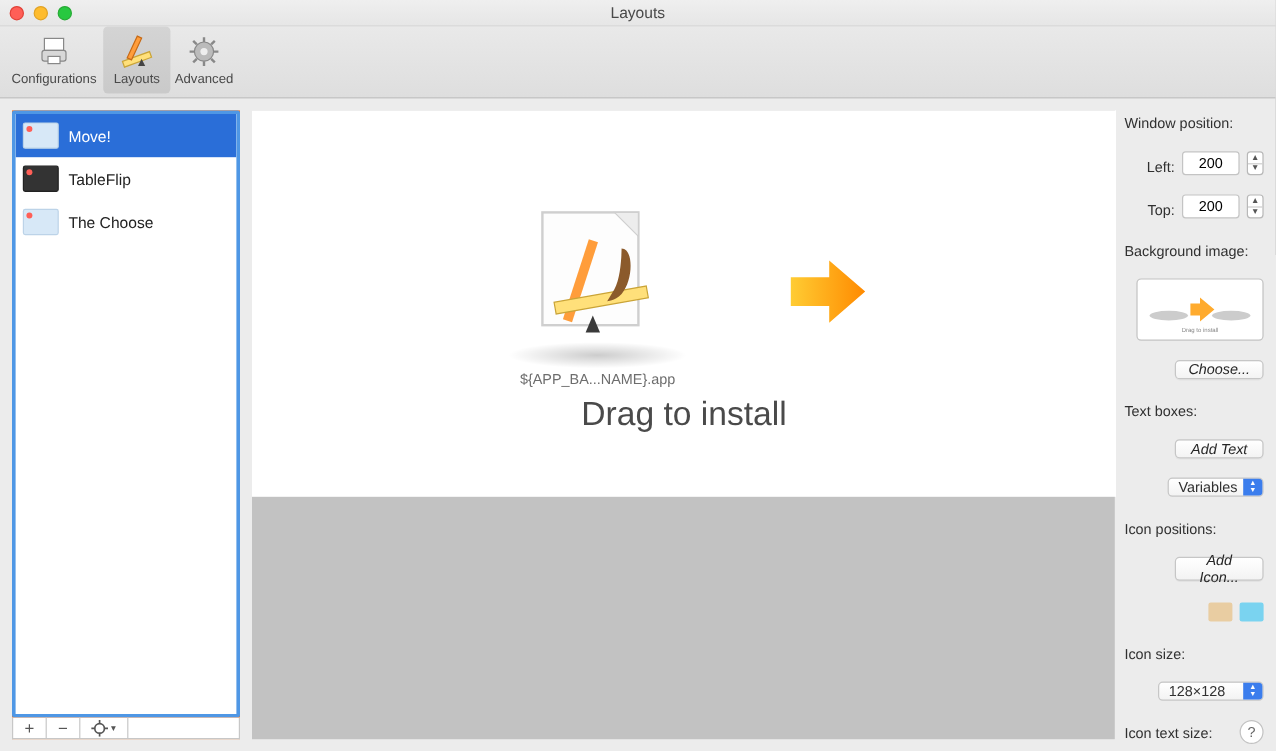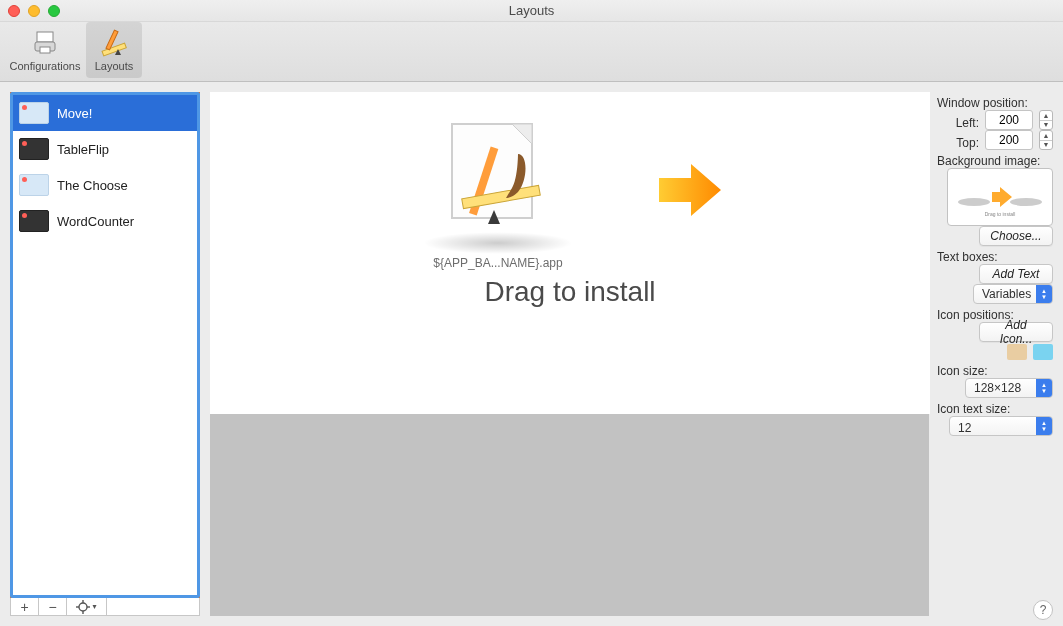--- a/index.html
+++ b/index.html
@@ -71,32 +71,32 @@
     height: 18px; border: 1px solid #c7c7c7; border-top:none;
     display: flex; background:#fff;
   }
   .sb-btn { width: 28px; border-right:1px solid #c7c7c7; display:flex; align-items:center; justify-content:center; font-size:14px; color:#555; }
   .sb-btn.gear { width: 40px; }
   .sb-btn:last-child { border-right:none; flex:1; }
   
   .canvas-wrap { flex:1; margin:10px; margin-right:4px; background:#c2c2c2; position:relative; }
   .canvas {
     position:absolute; left:0; top:0; width:720px; height:322px; background:#fff;
-    display:flex; flex-direction:column; align-items:center; justify-content:flex-start;
+    display:flex; flex-direction:column; align-items:center; justify-content:center;
   }
   .row { display:flex; align-items:center; justify-content:center; gap:70px; margin-top:18px; }
   .item { display:flex; flex-direction:column; align-items:center; width:170px; }
   .shadow { width:150px; height:22px; background:radial-gradient(ellipse at center, rgba(0,0,0,.2), transparent 70%); margin-top:-6px; }
   .caption { font-size:12px; color:#6d6d6d; font-style:normal; margin-top:2px; }
   .caption.italic { font-style:italic; }
   .big-text { font-size:28px; color:#4a4a4a; margin-top:6px; }
   
   .inspector {
     width: 130px; padding: 10px 10px 10px 4px; font-size: 12px; color:#303030;
-    display:flex; flex-direction:column; gap:0; position:relative;
+    display:flex; flex-direction:column; gap:16px; position:relative;
   }
   .field-row { display:flex; align-items:flex-end; gap:6px; justify-content:flex-end; }
   .field-row label { font-size:12px; }
   input.num {
     width: 48px; height:20px; border:1px solid #c4c4c4; border-radius:3px;
     text-align:center; font-size:12px; background:#ffffff;
   }
   .stepper { width:14px; height:20px; display:flex; flex-direction:column; border:1px solid #b8b8b8; border-radius:3px; background:#fff; }
   .stepper div { flex:1; font-size:7px; display:flex; align-items:center; justify-content:center; color:#555; }
   .stepper div:first-child { border-bottom:1px solid #ccc; }
@@ -159,41 +159,56 @@
   <div class="tool-item narrow active">
     <span class="tool-icon">
       <svg width="30" height="30" viewBox="0 0 30 30">
           <rect x="3" y="19" width="24" height="5" fill="#ffe07a" stroke="#caa437" transform="rotate(-20 15 21)"></rect>
           <rect x="11" y="2" width="4" height="20" fill="#ff9d3b" stroke="#c76a16" transform="rotate(25 13 12)"></rect>
           <polygon points="19,21 22,27 16,27" fill="#444"></polygon>
         </svg>
     </span>
     <span>Layouts</span>
   </div>
+  <div class="tool-item narrow">
+    <span class="tool-icon">
+      <svg width="28" height="28" viewBox="0 0 28 28">
+          <circle cx="14" cy="14" r="8" fill="#bbb" stroke="#888"></circle>
+          <circle cx="14" cy="14" r="3" fill="#eee"></circle>
+          <g stroke="#888" stroke-width="2">
+            <line x1="14" y1="2" x2="14" y2="6"></line>
+            <line x1="14" y1="22" x2="14" y2="26"></line>
+            <line x1="2" y1="14" x2="6" y2="14"></line>
+            <line x1="22" y1="14" x2="26" y2="14"></line>
+            <line x1="5" y1="5" x2="8" y2="8"></line>
+            <line x1="20" y1="20" x2="23" y2="23"></line>
+            <line x1="5" y1="23" x2="8" y2="20"></line>
+            <line x1="20" y1="8" x2="23" y2="5"></line>
+          </g>
+        </svg>
+    </span>
+    <span>Advanced</span>
+  </div>
 </div>
 
 <div class="main">
 
   <div class="sidebar">
     <div class="list">
       <div class="list-item selected">
         <div class="thumb"></div>
         <span>Move!</span>
       </div>
       <div class="list-item">
         <div class="thumb dark"></div>
         <span>TableFlip</span>
       </div>
       <div class="list-item">
         <div class="thumb"></div>
         <span>The Choose</span>
-      </div>
-      <div class="list-item">
-        <div class="thumb dark"></div>
-        <span>WordCounter</span>
       </div>
     </div>
     <div class="sidebar-bottom">
       <div class="sb-btn">+</div>
       <div class="sb-btn">−</div>
       <div class="sb-btn gear">
         <svg width="14" height="14" viewBox="0 0 14 14">
             <circle cx="7" cy="7" r="4" fill="none" stroke="#555" stroke-width="1.4"></circle>
             <g stroke="#555" stroke-width="1.4">
               <line x1="7" y1="0" x2="7" y2="3"></line>

